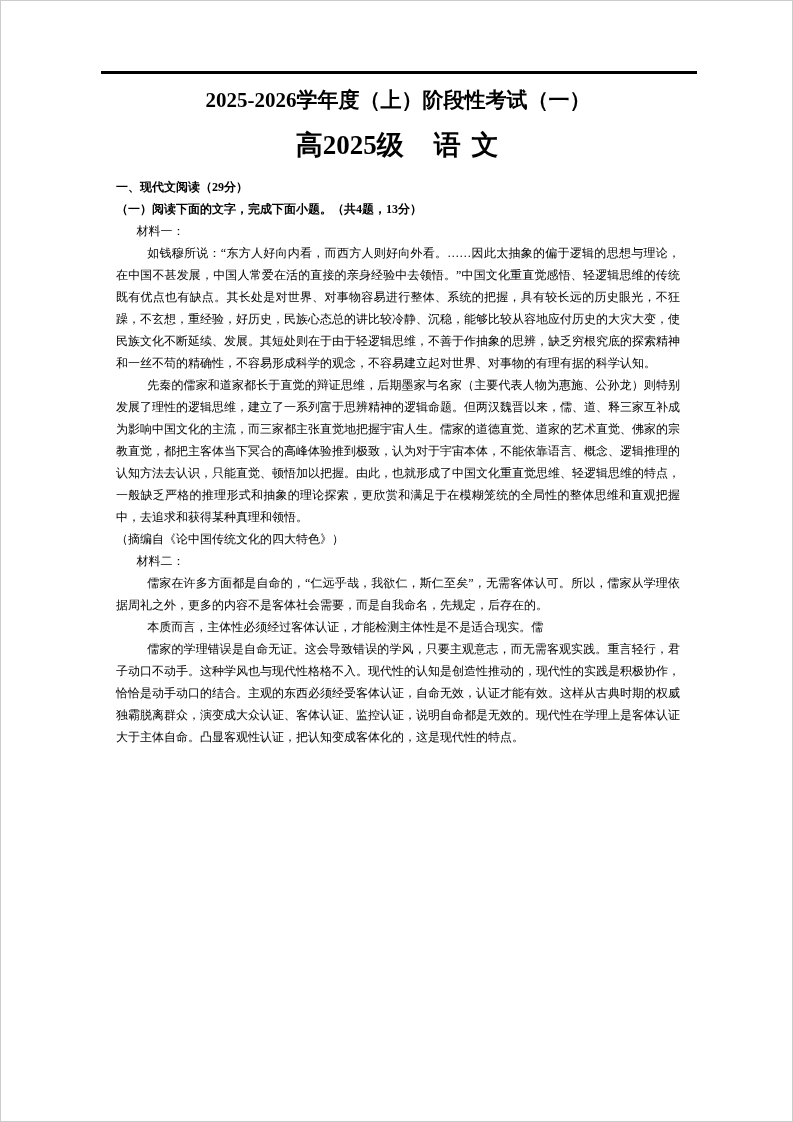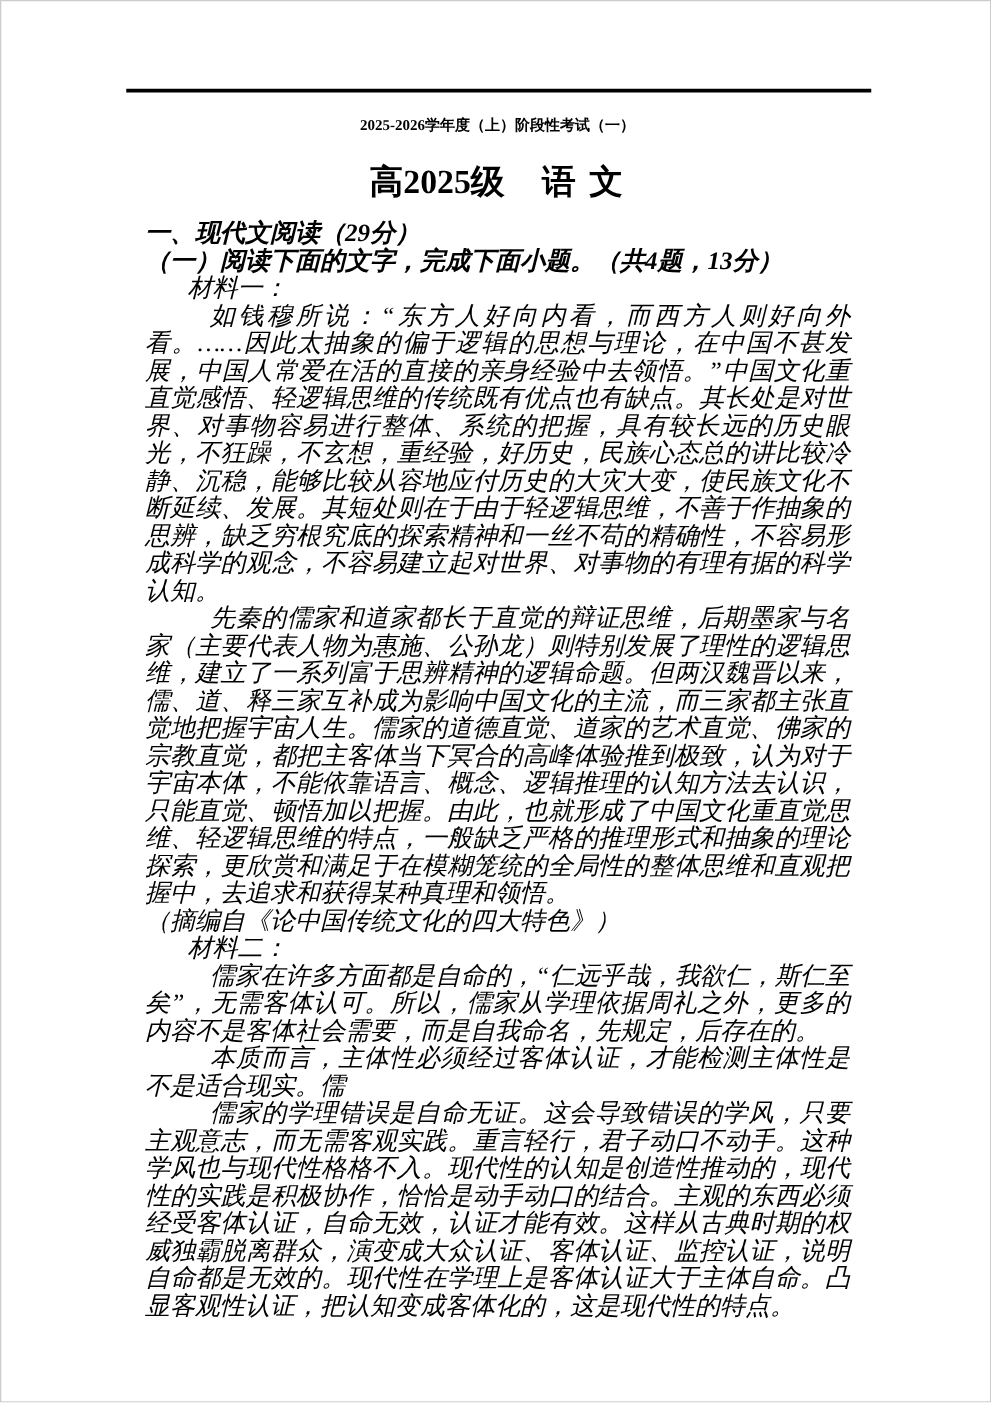--- a/index.html
+++ b/index.html
@@ -24,21 +24,21 @@
     margin: 70px 95px 0 100px;
     border-top: 3px solid #000000;
     height: 0;
   }
   .content {
     padding: 14px 112px 0 115px;
   }
   .header-title {
     text-align: center;
     font-weight: bold;
-    font-size: 12px;
+    font-size: 21px;
     line-height: 24px;
     margin: 0;
     white-space: nowrap;
   }
   .exam-title {
     text-align: center;
     font-weight: bold;
     font-size: 27px;
     line-height: 42px;
     margin: 12px 0 10px 0;
@@ -52,23 +52,22 @@
   .notice {
     font-weight: bold;
     font-size: 16px;
     line-height: 22px;
   }
   .notice p {
     margin: 0;
     text-align: justify;
   }
   .body-text {
-    font-size: 20px;
+    font-size: 12px;
     line-height: 22px;
-    font-style: italic;
   }
   .body-text p {
     margin: 0;
   }
   .section-heading,
   .sub-heading {
     font-weight: bold;
   }
   .material-label {
     text-indent: 1.7em;

